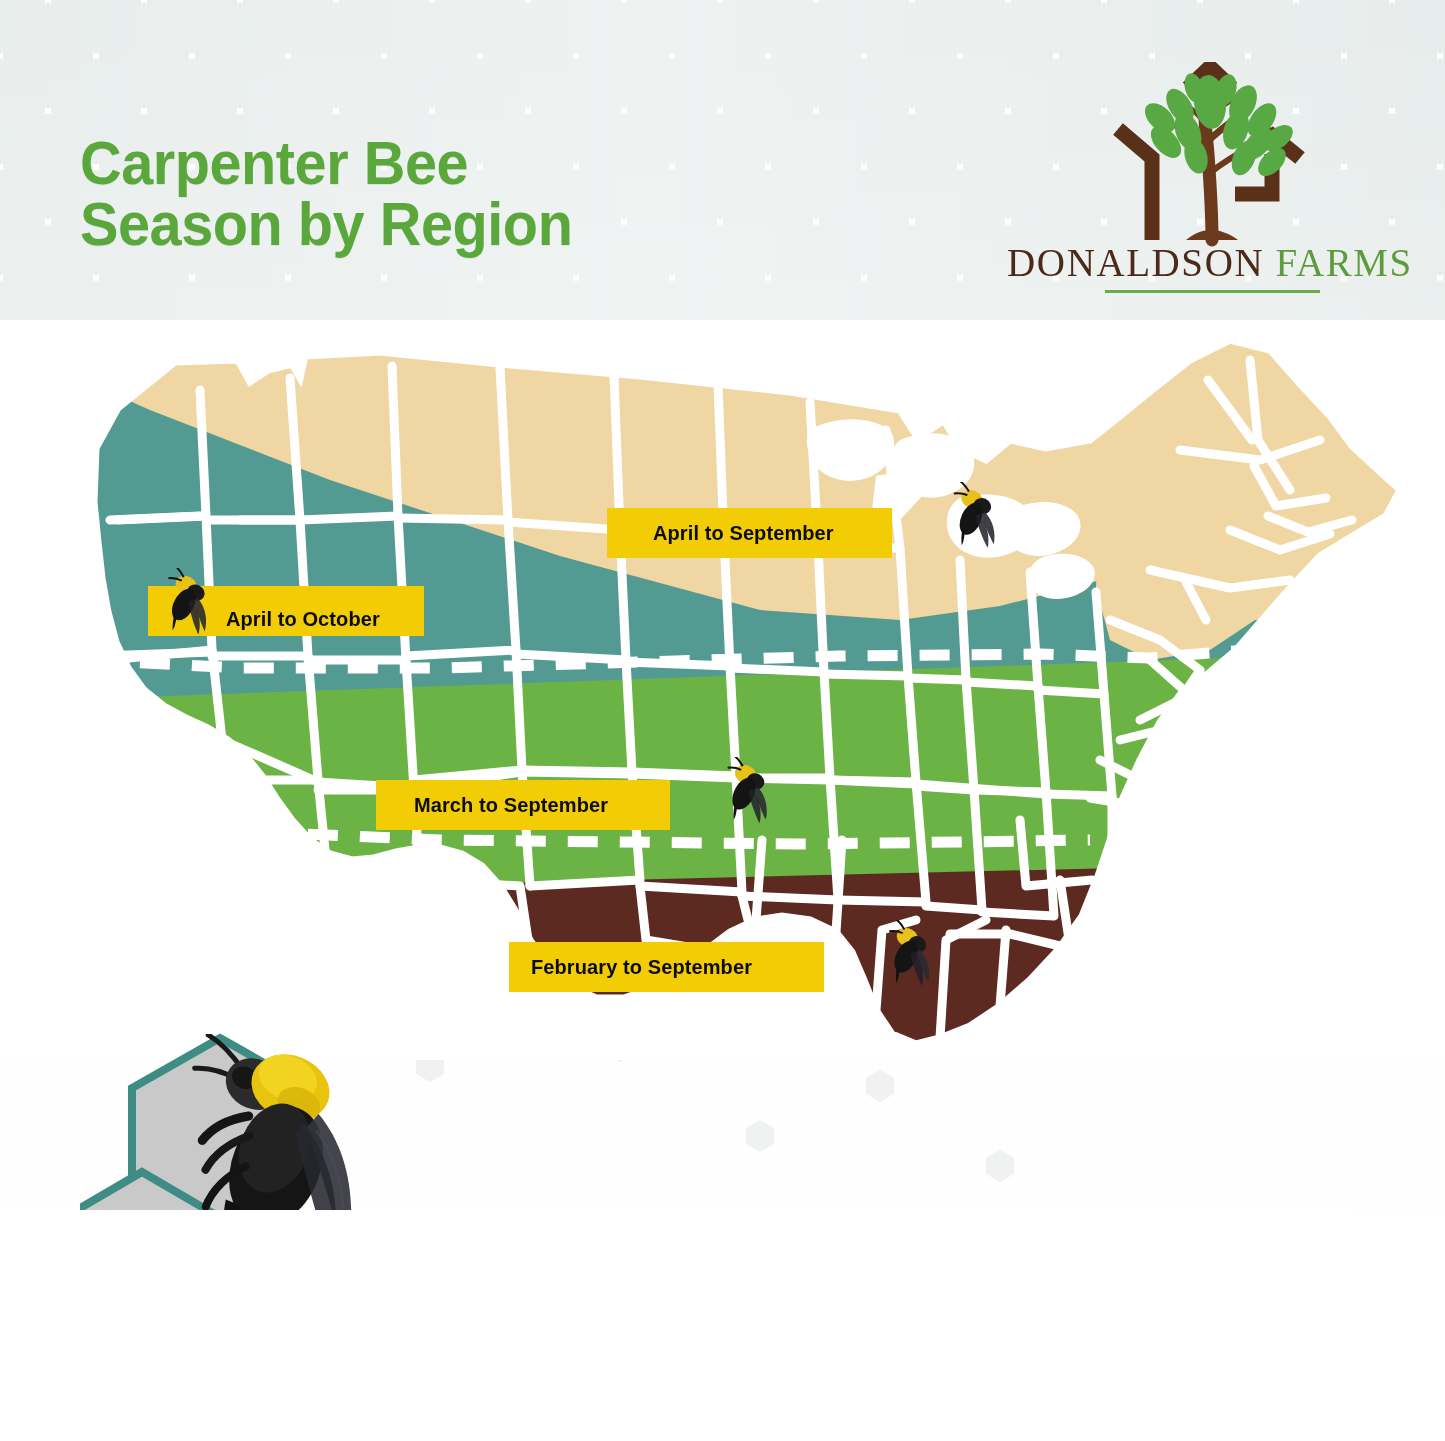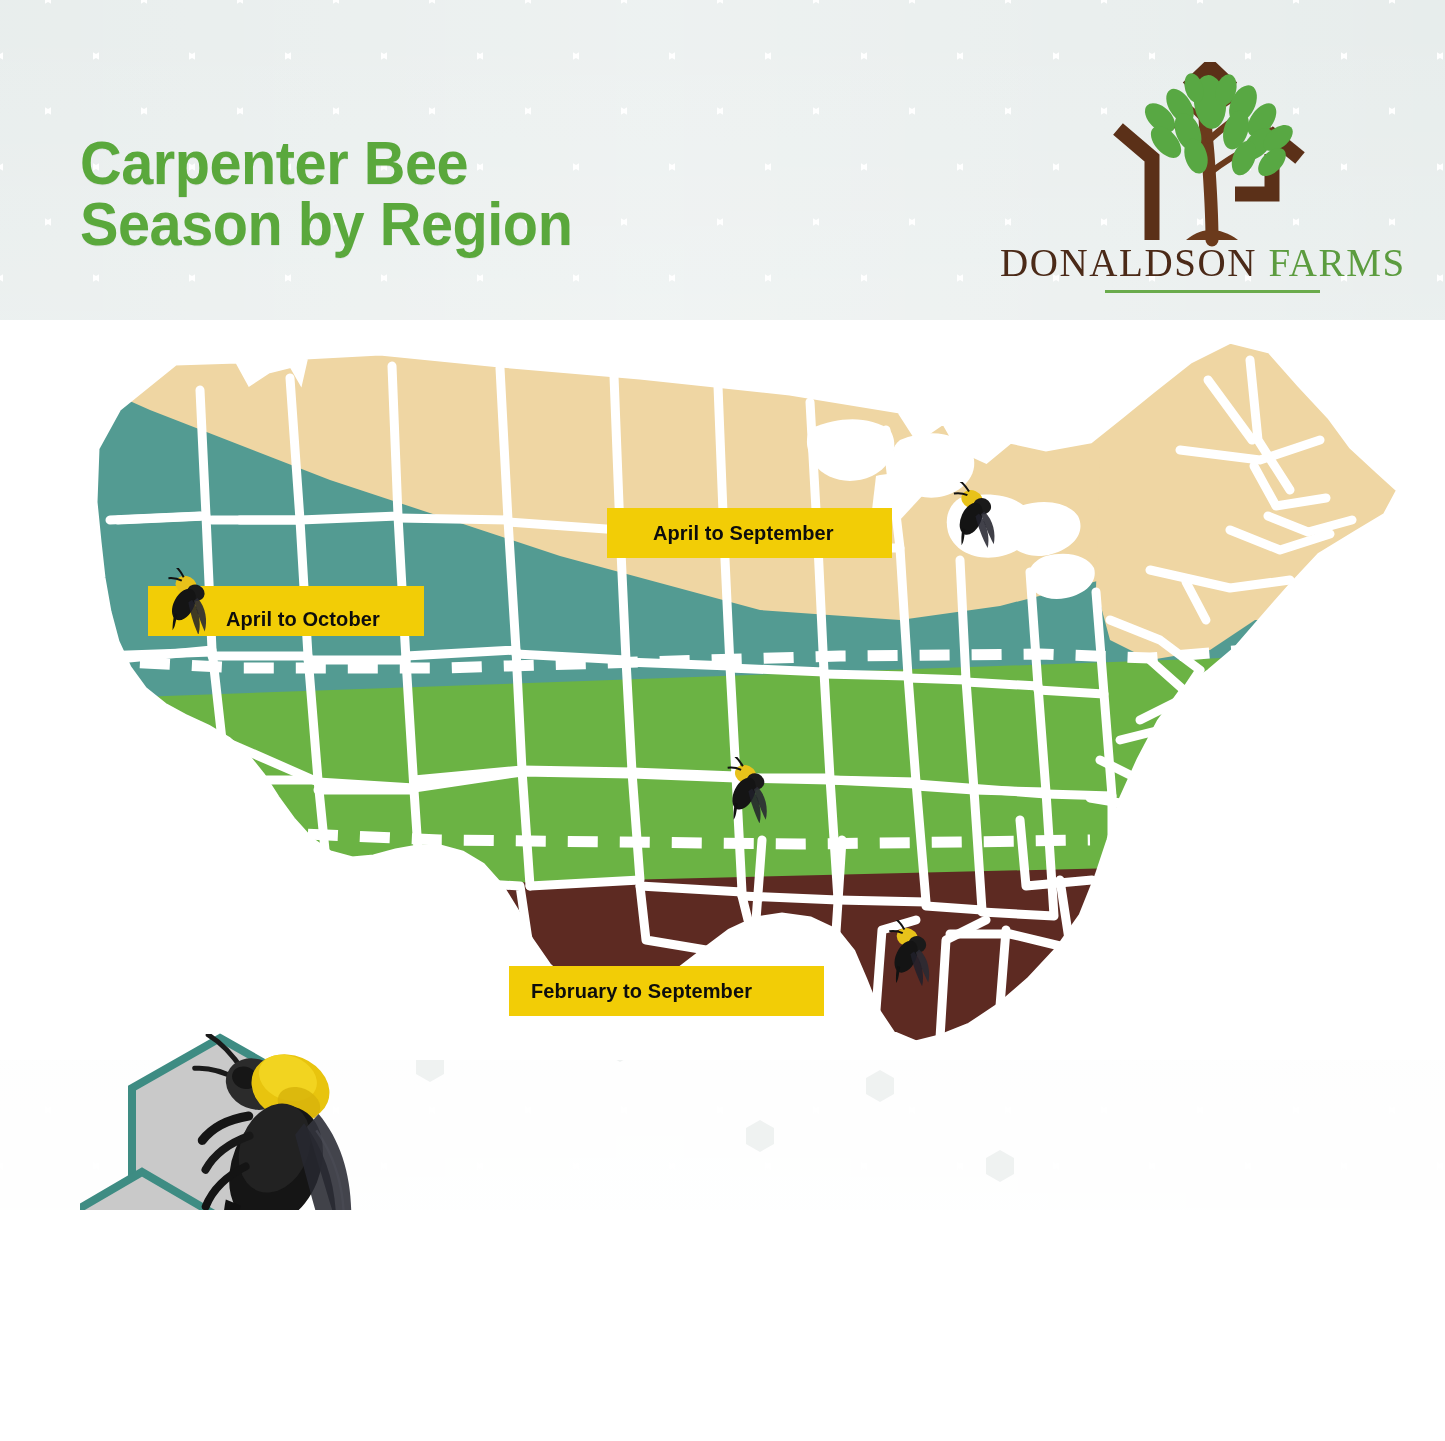--- a/index.html
+++ b/index.html
@@ -32,21 +32,21 @@
     text-shadow:0 1px 0 rgba(0,0,0,0.06);
   }
   .title .l2{display:block;}
 
   
   .logo{
     position:absolute;left:1000px;top:62px;width:420px;height:240px;z-index:6;
   }
   .logo-mark{position:absolute;left:0;top:0;width:420px;height:185px;}
   .logo-text{
-    position:absolute;left:0;top:178px;width:420px;text-align:left;
+    position:absolute;left:0;top:178px;width:420px;text-align:center;
     font-family:"Liberation Serif", serif;
     font-size:39px;letter-spacing:1.6px;white-space:nowrap;
   }
   .logo-text .d{color:#4b2a18;}
   .logo-text .f{color:#5c9c3f;}
   .logo-rule{
     position:absolute;left:105px;top:228px;width:215px;height:3px;
     background:#6aab4c;
   }
 
@@ -77,21 +77,21 @@
 
   #chip-apr-sep{left:607px;top:508px;padding:0 58px 0 46px;}
   #bee-apr-sep{left:942px;top:482px;}
 
   #chip-apr-oct{left:148px;top:586px;padding:16px 44px 0 78px;text-align:center;}
   #bee-apr-oct{left:155px;top:568px;}
 
   #chip-mar-sep{left:376px;top:780px;padding:0 62px 0 38px;}
   #bee-mar-sep{left:715px;top:757px;}
 
-  #chip-feb-sep{left:509px;top:966px;padding:0 72px 0 22px;}
+  #chip-feb-sep{left:509px;top:942px;padding:0 72px 0 22px;}
   #bee-feb-sep{left:877px;top:920px;}
 
   
   .legend{position:absolute;left:80px;top:1020px;width:620px;height:370px;z-index:7;}
   .legend-hex{position:absolute;}
   .legend-bee{position:absolute;left:62px;top:14px;width:250px;height:250px;}
   .legend-caption{
     position:absolute;left:258px;top:212px;
     font-family:"Liberation Sans", sans-serif;
     font-weight:bold;font-size:27px;color:#111;
@@ -426,20 +426,23 @@
       <ellipse cx="36" cy="22" rx="9" ry="8" fill="#1a1a1a"></ellipse>
       <ellipse cx="31" cy="38" rx="10" ry="17" fill="#141414"></ellipse>
       <path d="M30,50 C32,58 34,62 33,66 C31,62 28,56 27,50 Z" fill="#111"></path>
       <path d="M40,26 C52,30 60,42 62,52 C54,46 44,36 38,30 Z" fill="#2a2a33" opacity="0.9"></path>
       <path d="M36,30 C48,36 56,48 58,58 C50,52 40,42 34,34 Z" fill="#20202a" opacity="0.85"></path>
       <path d="M18,14 C12,10 8,8 4,8" stroke="#111" stroke-width="2" fill="none"></path>
       <path d="M18,18 C12,18 8,20 5,22" stroke="#111" stroke-width="2" fill="none"></path>
     </g>
   </svg>
 
+  <div class="chip" id="chip-mar-sep">
+    <span class="txt">March to September</span>
+  </div>
   <svg class="chip-bee" id="bee-mar-sep" viewBox="0 0 66 66">
     <g transform="rotate(26 33 33)">
       <ellipse cx="24" cy="20" rx="11" ry="9" fill="#E8C21A"></ellipse>
       <ellipse cx="36" cy="22" rx="9" ry="8" fill="#1a1a1a"></ellipse>
       <ellipse cx="31" cy="38" rx="10" ry="17" fill="#141414"></ellipse>
       <path d="M30,50 C32,58 34,62 33,66 C31,62 28,56 27,50 Z" fill="#111"></path>
       <path d="M40,26 C52,30 60,42 62,52 C54,46 44,36 38,30 Z" fill="#2a2a33" opacity="0.9"></path>
       <path d="M36,30 C48,36 56,48 58,58 C50,52 40,42 34,34 Z" fill="#20202a" opacity="0.85"></path>
       <path d="M18,14 C12,10 8,8 4,8" stroke="#111" stroke-width="2" fill="none"></path>
       <path d="M18,18 C12,18 8,20 5,22" stroke="#111" stroke-width="2" fill="none"></path>

